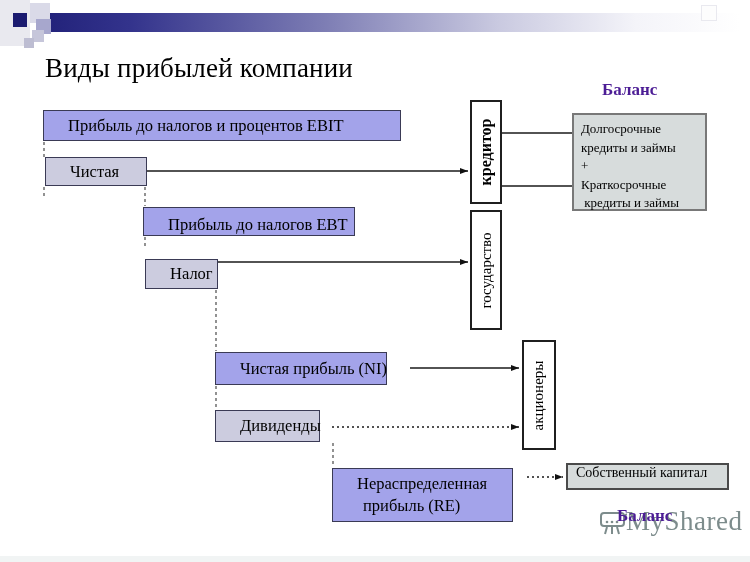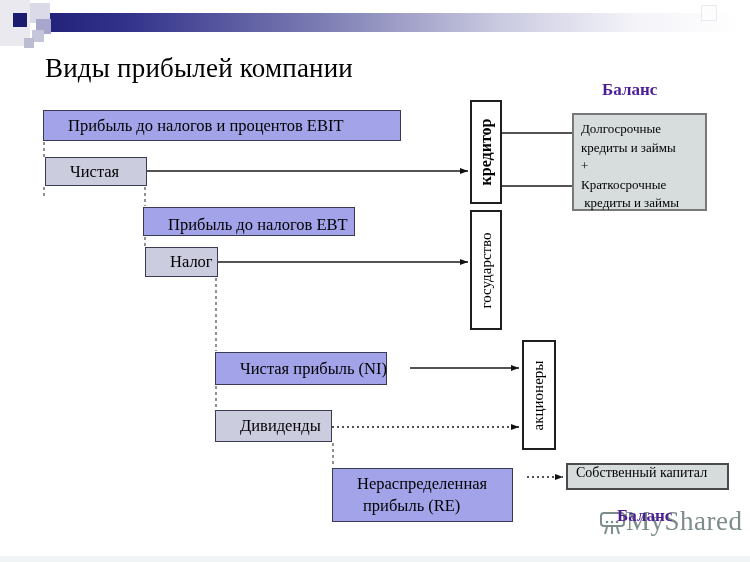--- a/index.html
+++ b/index.html
@@ -31,23 +31,23 @@
   .fbox{
     position:absolute;border:1.5px solid #3a3a55;box-sizing:border-box;
     display:flex;align-items:center;padding-left:24px;
     font-size:16.5px;white-space:nowrap;
   }
   .pbox{background:#a3a3ea;}
   .lbox{background:#ccccdf;}
   #box-ebit{left:43px;top:110px;width:358px;height:31px;}
   #box-percent{left:45px;top:157px;width:102px;height:29px;}
   #box-ebt{left:143px;top:207px;width:212px;height:29px;align-items:flex-end;}
-  #box-tax{left:145px;top:247px;width:73px;height:30px;}
+  #box-tax{left:145px;top:259px;width:73px;height:30px;}
   #box-ni{left:215px;top:352px;width:172px;height:33px;}
-  #box-div{left:215px;top:410px;width:117px;height:32px;}
+  #box-div{left:215px;top:410px;width:105px;height:32px;}
   #box-re{left:332px;top:468px;width:181px;height:54px;display:block;padding-top:4px;line-height:22px;}
   #box-re .l2{padding-left:6px;}
 
   
   .vbox{
     position:absolute;background:#fff;border:2px solid #1f1f1f;box-sizing:border-box;
     display:flex;align-items:center;justify-content:center;
   }
   .vbox .vtext{transform:rotate(-90deg);white-space:nowrap;}
   #box-creditor{left:470px;top:100px;width:32px;height:104px;font-weight:bold;font-size:16px;}

